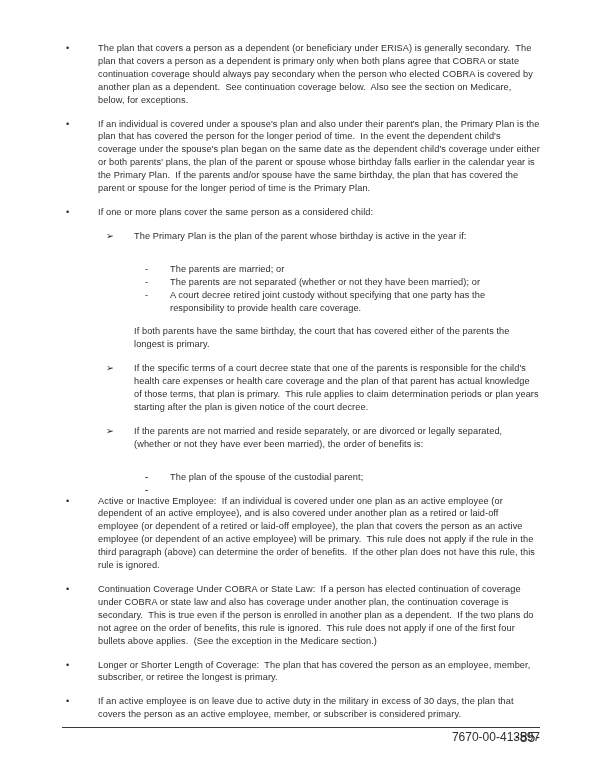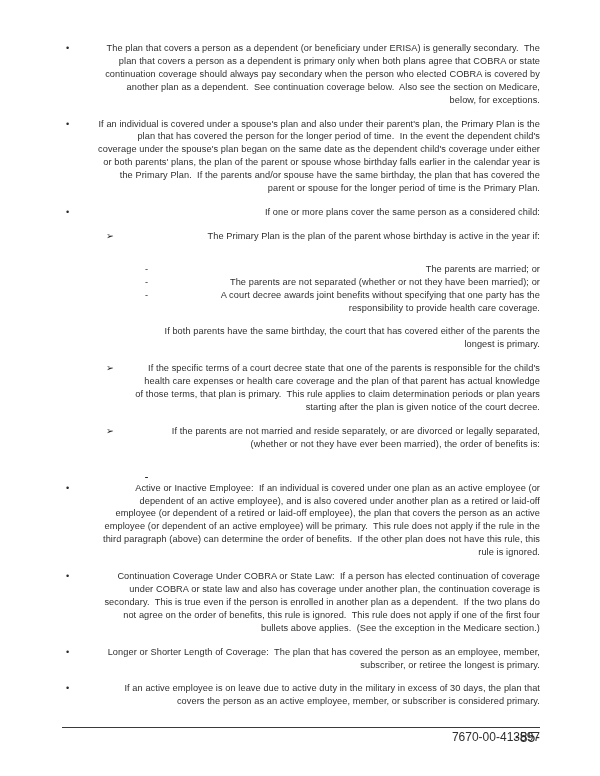--- a/index.html
+++ b/index.html
@@ -66,21 +66,21 @@
     left: 83px;
     top: 0;
     width: 14px;
     font-size: 9.2px;
     line-height: 12.9px;
   }
 
   .txt {
     font-size: 9.2px;
     line-height: 12.9px;
-    text-align: right;
+    text-align: left;
     white-space: pre-wrap;
     letter-spacing: 0.01em;
     color: #2e2e2e;
   }
 
   .group { margin-bottom: 11px; }
   .group .blk { margin-bottom: 0; }
 
   .sub-list .blk { margin-bottom: 0; }
 
@@ -154,21 +154,21 @@
       <div class="blk lvl3">
         <span class="mark">-</span>
         <div class="txt">The parents are married; or</div>
       </div>
       <div class="blk lvl3">
         <span class="mark">-</span>
         <div class="txt">The parents are not separated (whether or not they have been married); or</div>
       </div>
       <div class="blk lvl3">
         <span class="mark">-</span>
-        <div class="txt">A court decree awards joint benefits without specifying that one party has the responsibility to provide health care coverage.</div>
+        <div class="txt">A court decree retired joint custody without specifying that one party has the responsibility to provide health care coverage.</div>
       </div>
     </div>
 
     <div class="blk lvl2p">
       <div class="txt">If both parents have the same birthday, the court that has covered either of the parents the longest is primary.</div>
     </div>
 
     <div class="blk lvl2">
       <span class="mark">➢</span>
       <div class="txt">If the specific terms of a court decree state that one of the parents is responsible for the child's health care expenses or health care coverage and the plan of that parent has actual knowledge of those terms, that plan is primary.  This rule applies to claim determination periods or plan years starting after the plan is given notice of the court decree.</div>
@@ -180,20 +180,21 @@
     </div>
 
     <div class="spacer-sm"></div>
 
     <div class="group sub-list">
       <div class="blk lvl3">
         <span class="mark">-</span>
       </div>
       <div class="blk lvl3">
         <span class="mark">-</span>
+        <div class="txt">The plan of the spouse of the custodial parent;</div>
       </div>
       <div class="blk lvl3">
         <span class="mark">-</span>
       </div>
       <div class="blk lvl3">
         <span class="mark">-</span>
       </div>
     </div>
 
     <div class="blk lvl1">

